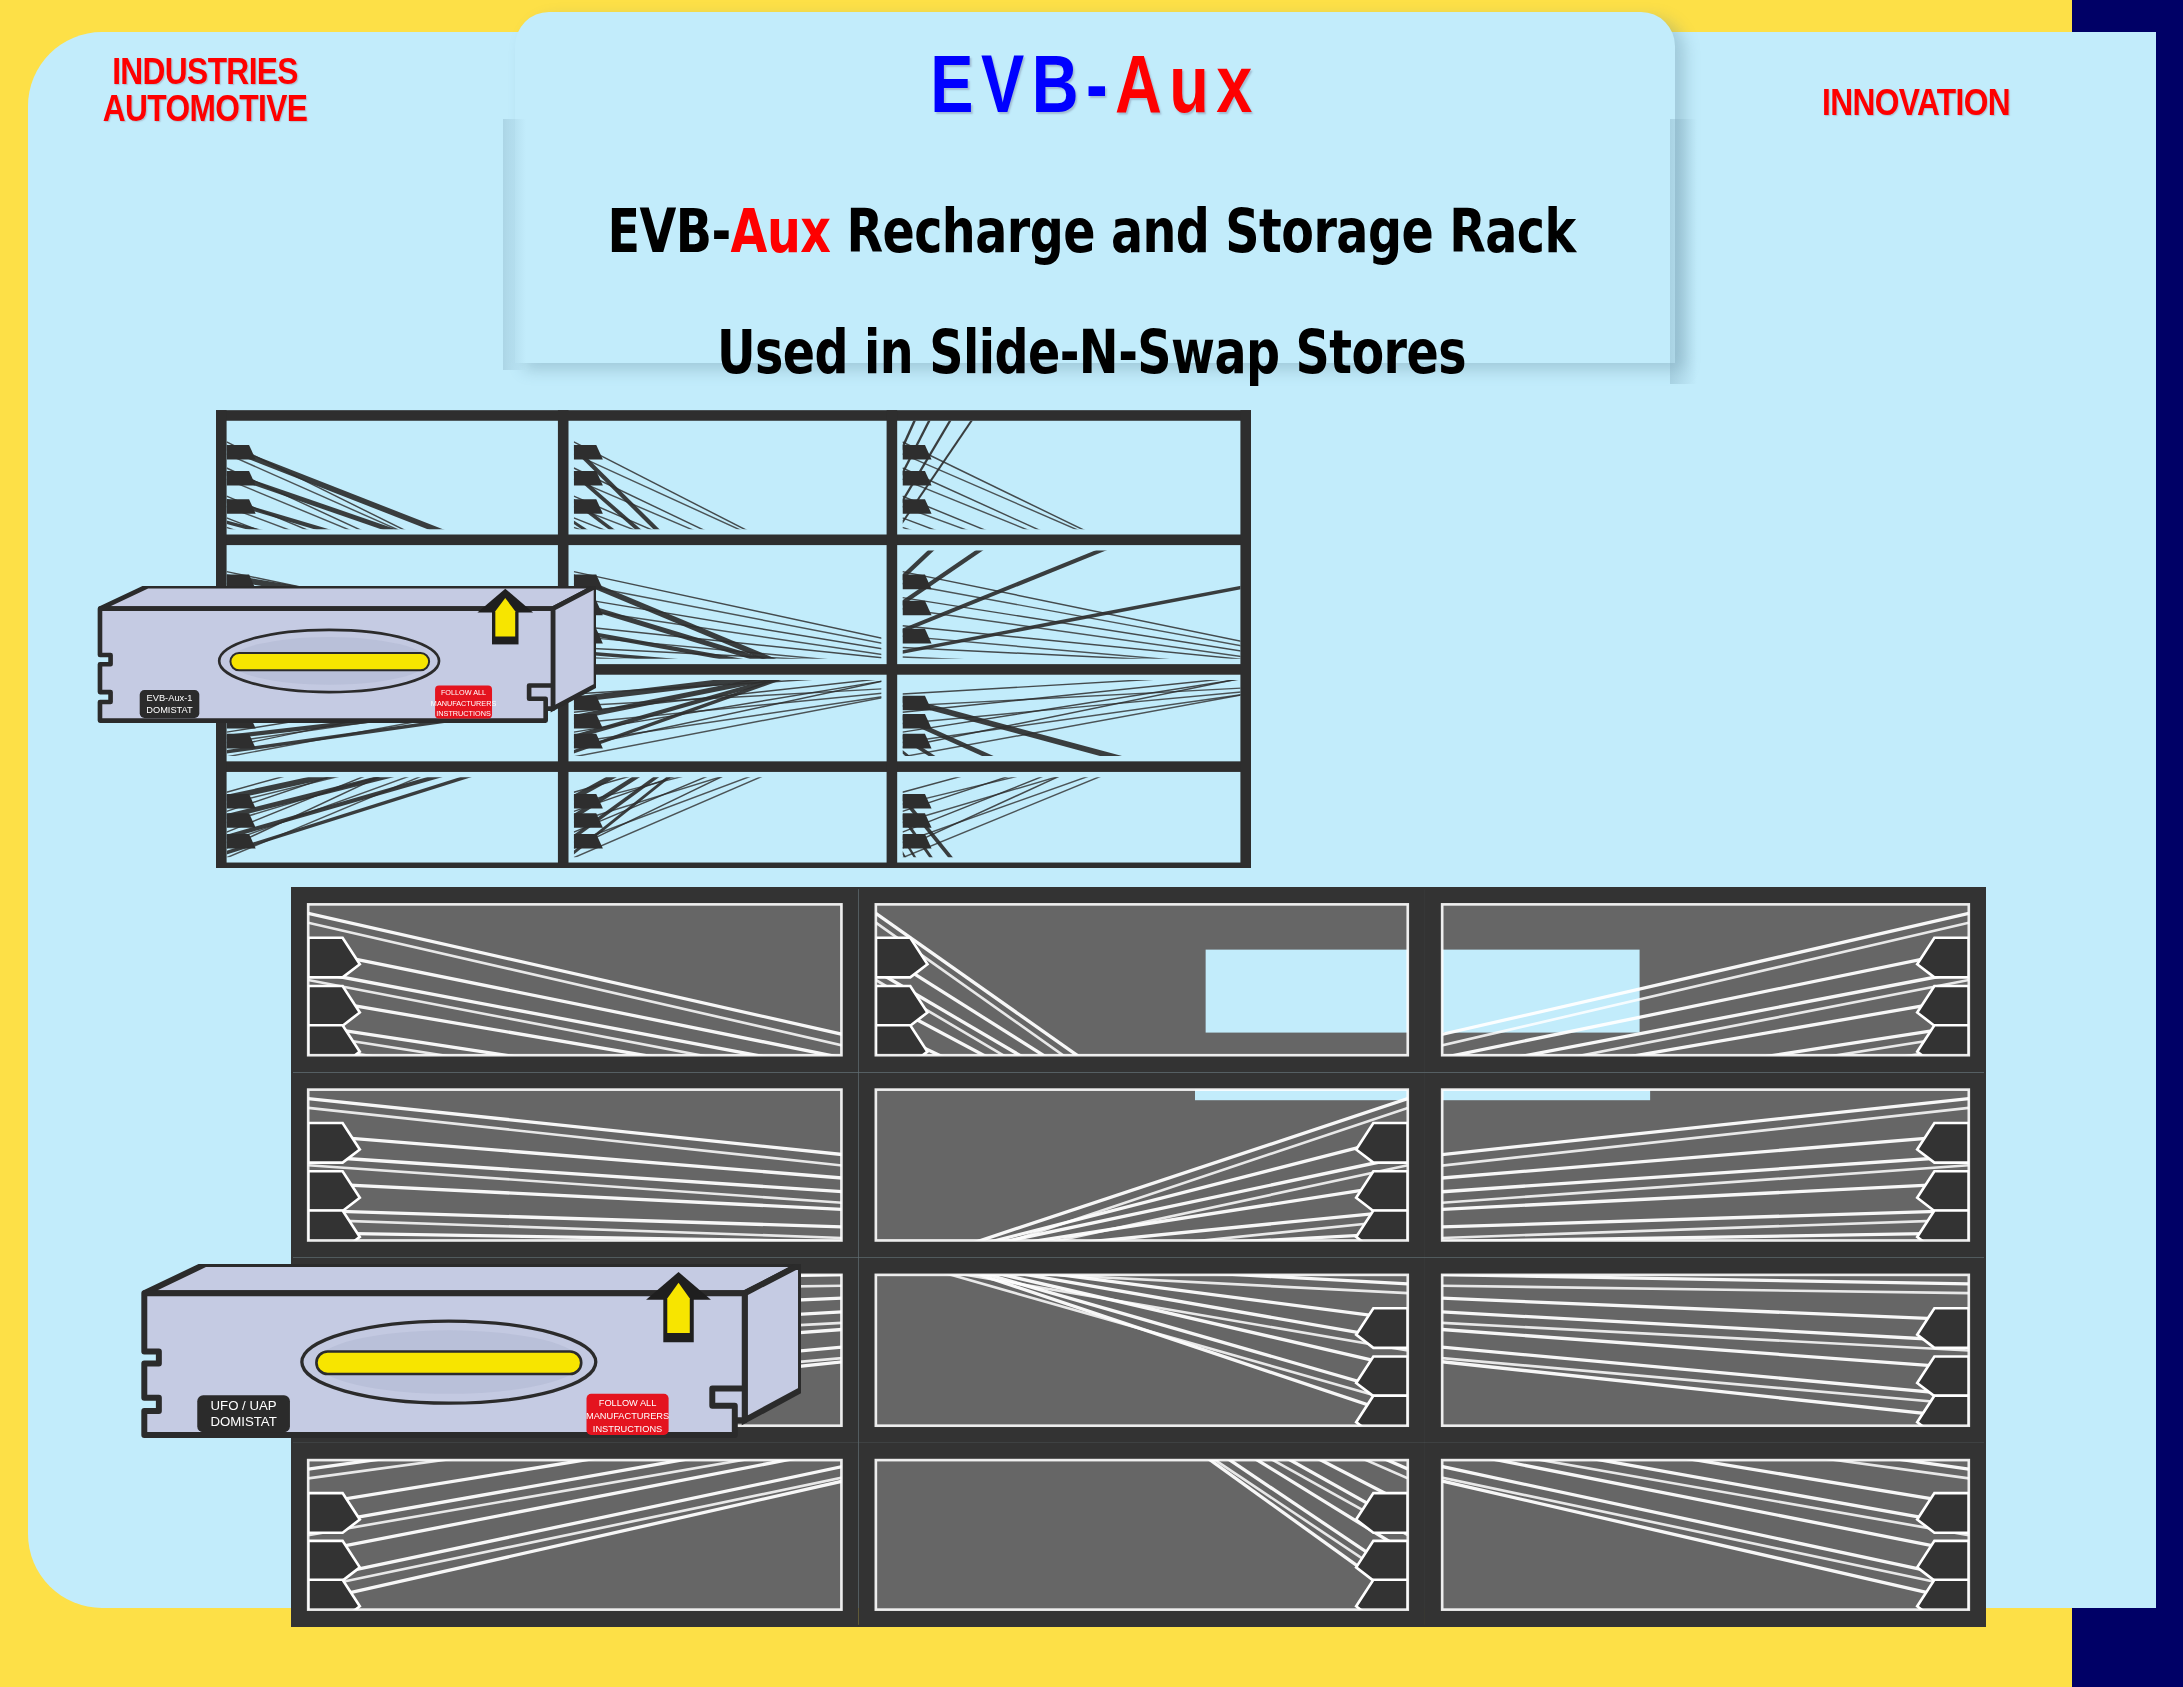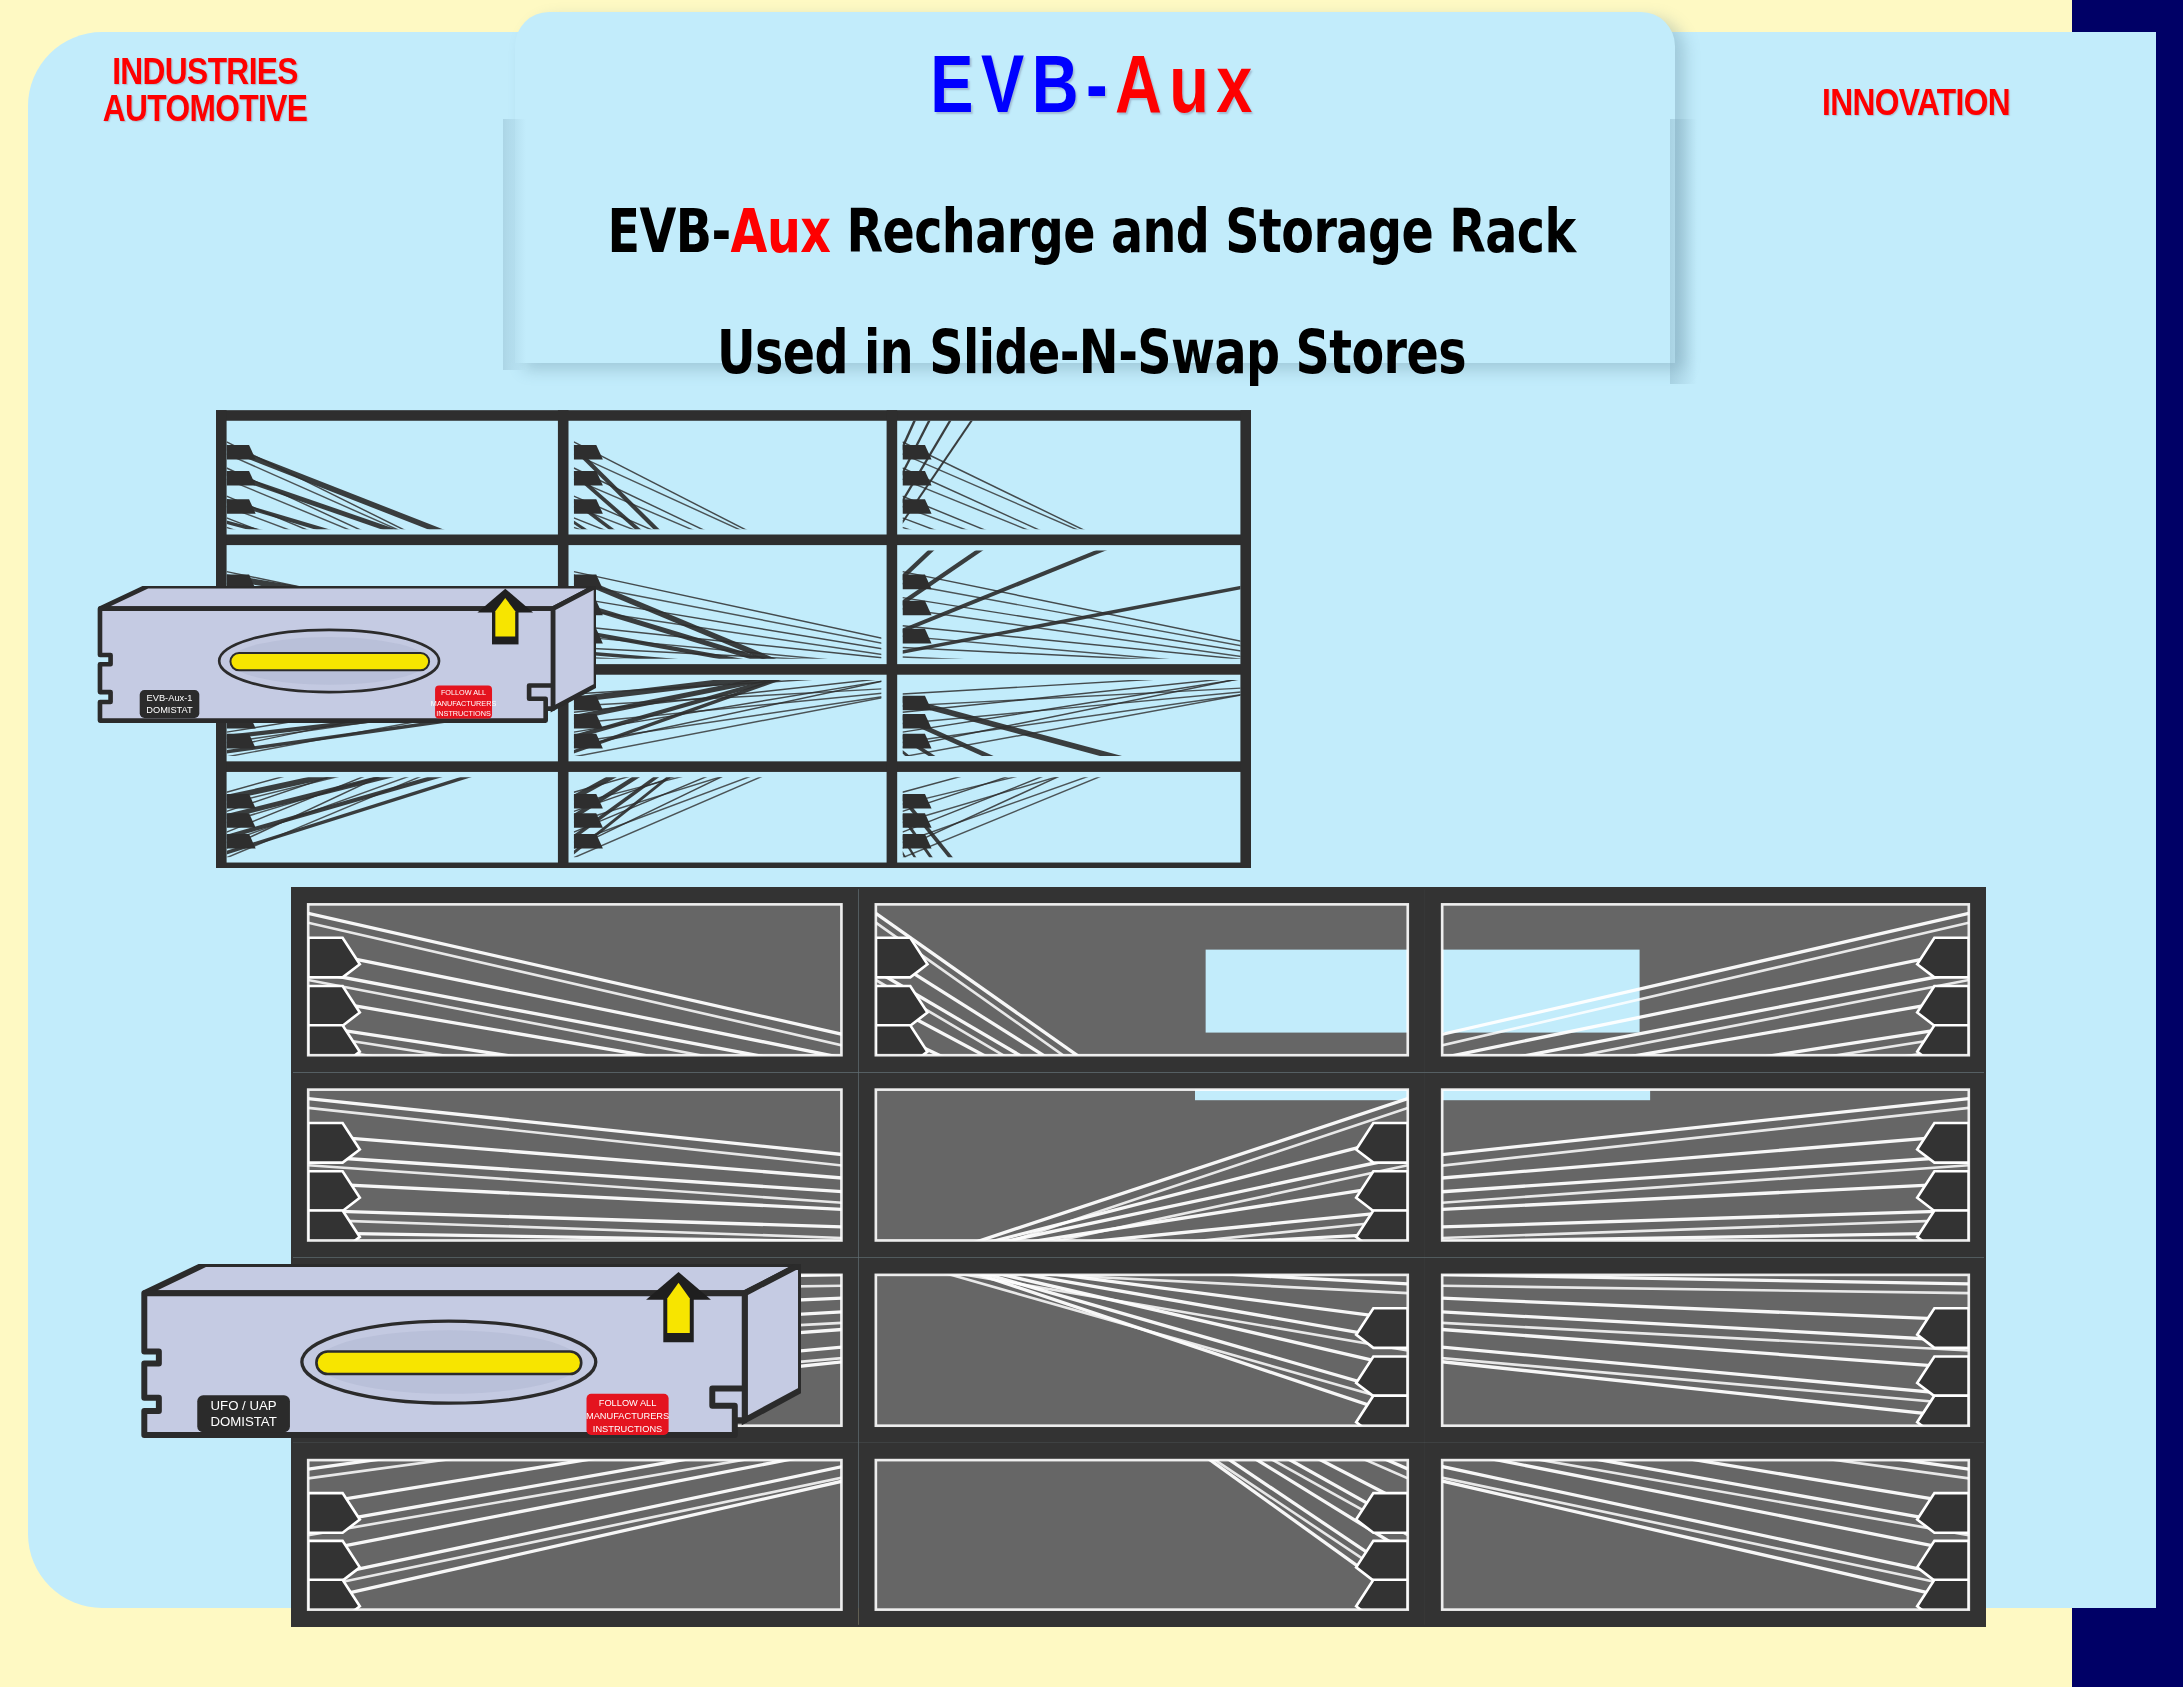--- a/index.html
+++ b/index.html
@@ -2,21 +2,21 @@
 <html style="font-size:10.6px"><head>
 <meta charset="utf-8">
 <style>
   * { margin:0; padding:0; box-sizing:border-box; }
   html,body{ width:2183px; height:1687px; overflow:hidden; }
   body{
     background:#000066;
     font-family:"Liberation Sans", sans-serif;
   }
   #slide{
-    position:relative; width:2072px; height:1687px; background:#fef9c3;
+    position:relative; width:2072px; height:1687px; background:#fde047;
   }
   
   .panel-main{
     position:absolute; left:28px; top:32px; width:2128px; height:1576px;
     background:#c2ecfb;
     border-radius:74px 0 0 74px;
   }
   
   .panel-right-cap{
     position:absolute; left:1522px; top:32px; width:634px; height:1576px;

